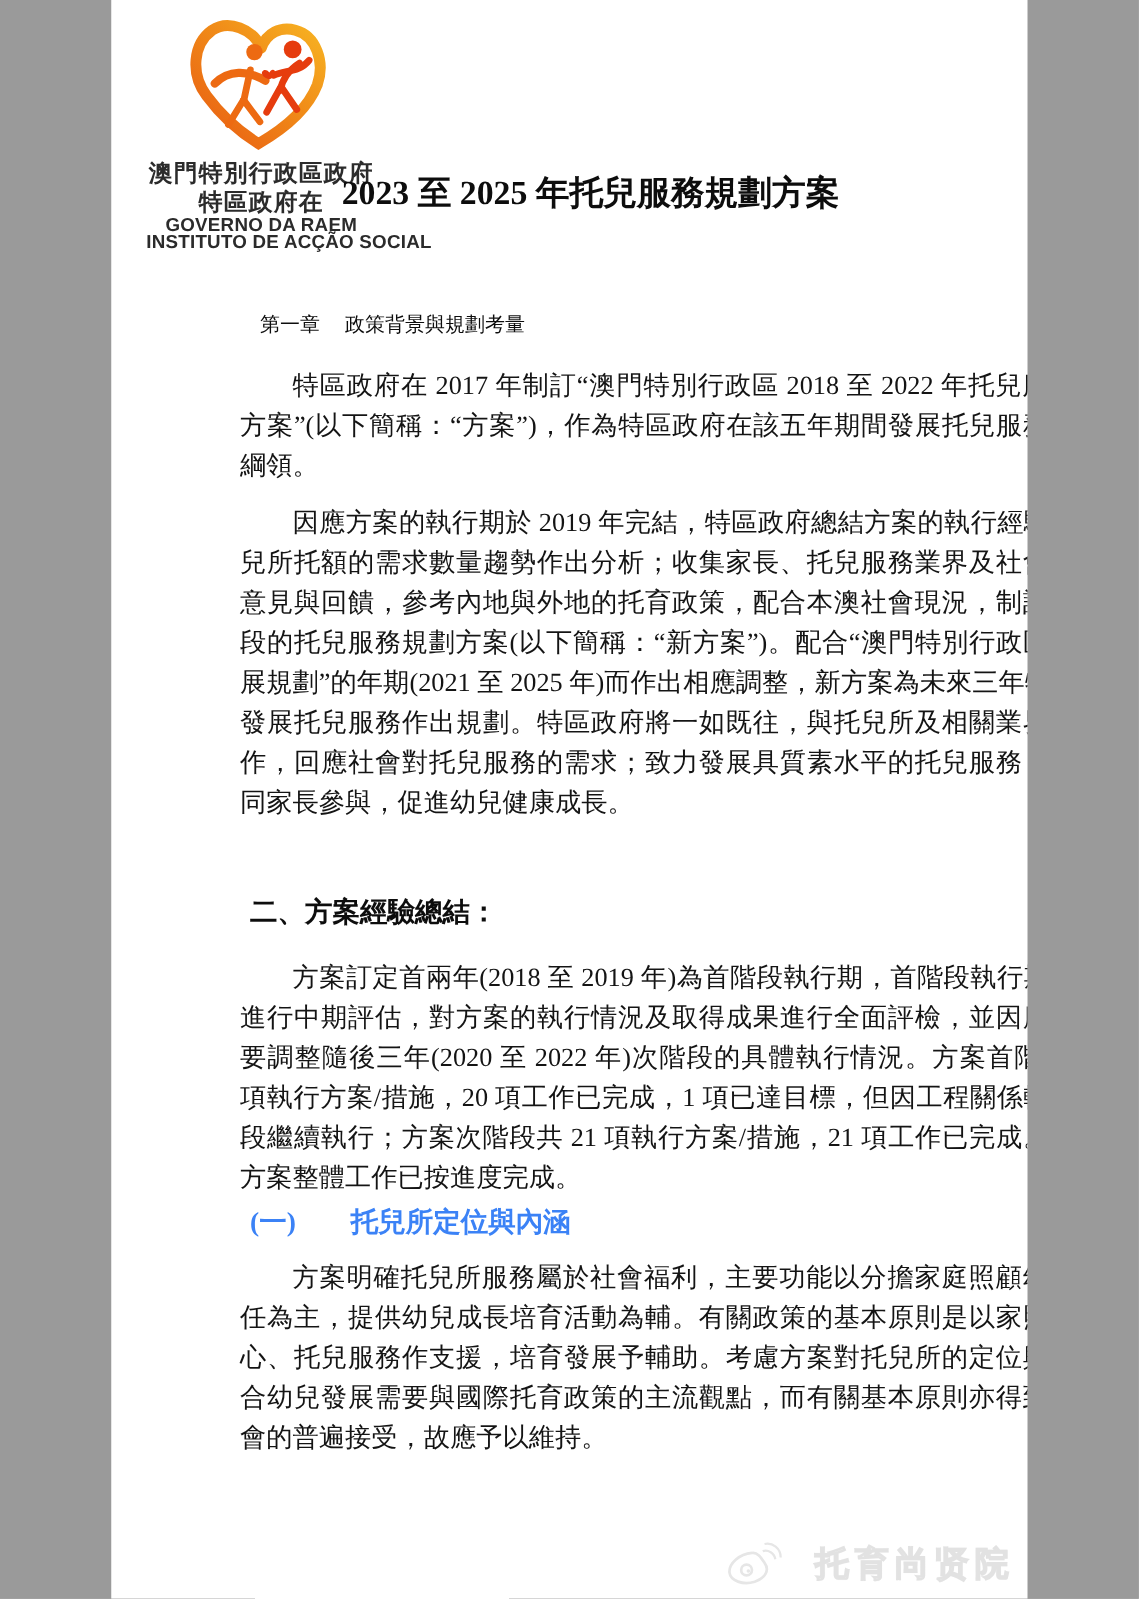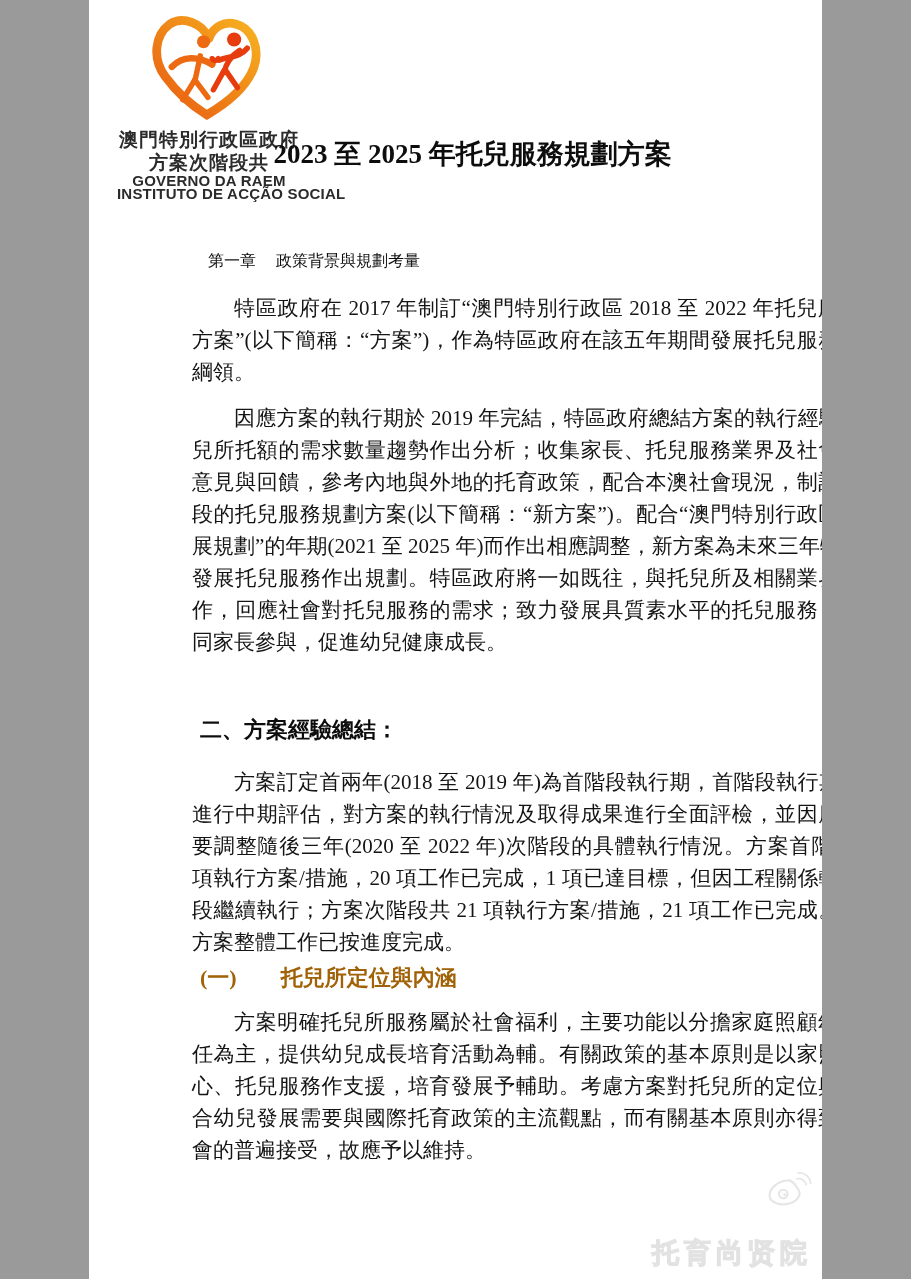--- a/index.html
+++ b/index.html
@@ -44,37 +44,36 @@
     text-align:left;font-weight:normal;
     font-size:16px;line-height:30px;color:#0d0d0d;
   }
   .sec-heading{
     margin:52px 0 0 8px;
     font-size:22px;line-height:28px;font-weight:bold;color:#0d0d0d;
   }
   .sec-heading.sec2{margin-top:58px;}
   .subsec-heading{
     margin:6px 0 0 8px;
-    font-size:22px;line-height:28px;font-weight:bold;color:#a16207;
+    font-size:22px;line-height:28px;font-weight:bold;color:#3b82f6;
   }
   .subsec-title{margin-left:44px;}
   .content p{
     margin:14px 0 0 0;
     font-size:21px;line-height:32px;
     text-align:justify;text-indent:2em;
     color:#141414;
   }
   .content p.p-first{margin-top:16px;}
   .content p.p-wide{margin-top:22px;}
   
   .watermark{
     position:absolute;right:10px;bottom:8px;
-    display:flex;align-items:flex-end;gap:26px;
+    display:flex;align-items:center;gap:26px;
     pointer-events:none;
-    flex-direction:column;
   }
   .watermark-text{
     font-family:"Liberation Sans","DejaVu Sans",sans-serif;
     font-weight:bold;font-size:27px;letter-spacing:5px;
     color:#f3f3f3;
     -webkit-text-stroke:1px #e2e2e2;
     text-shadow:0 0 1px #e6e6e6;
     white-space:nowrap;
   }
 </style>
@@ -106,21 +105,21 @@
       <g stroke="#e63c0e" fill="#e63c0e" stroke-linecap="round">
         <circle cx="83" cy="27" r="6.5" stroke="none"></circle>
         <path d="M88,37 C80,42 75,50 74,57" fill="none" stroke-width="5"></path>
         <path d="M69,46 C78,42 88,44 95,35" fill="none" stroke-width="5"></path>
         <path d="M74,55 L64,73" fill="none" stroke-width="5"></path>
         <path d="M75,55 L86,71" fill="none" stroke-width="5"></path>
         <path d="M66,44 c-3,-4 -7,-1 -5,2 c1,2 5,3 5,3 c0,0 4,-2 4,-4 c1,-4 -3,-4 -4,-1 z" stroke="none"></path>
       </g>
     </svg>
     <div class="org-zh">澳門特別行政區政府</div>
-    <div class="org-zh">方案次階段共</div>
+    <div class="org-zh">特區政府在</div>
     <div class="org-pt">GOVERNO DA RAEM</div>
     <div class="org-pt">INSTITUTO DE ACÇÃO SOCIAL</div>
   </div>
 
   <div class="doc-title">
     <div>2023 至 2025 年托兒服務規劃方案</div>
   </div>
 
   <main class="content">
     <h2 class="chapter">第一章　 政策背景與規劃考量</h2>

